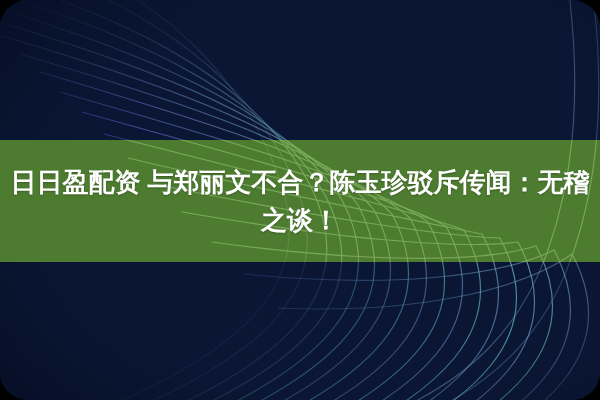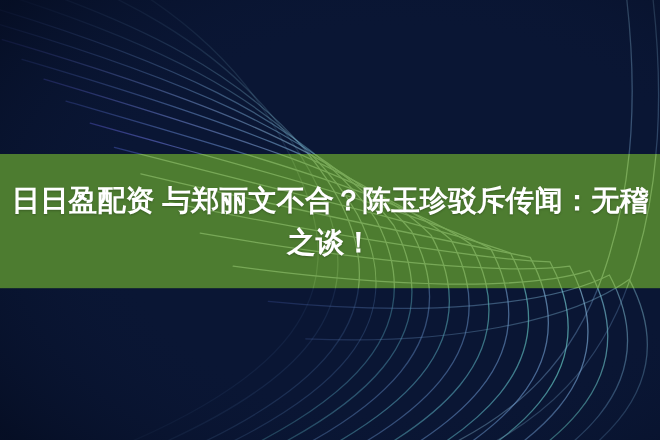--- a/index.html
+++ b/index.html
@@ -7,20 +7,21 @@
     padding: 0;
     background: #000;
   }
   #banner {
     position: relative;
     width: 600px;
     height: 400px;
     overflow: hidden;
     background: #0a1634;
     font-family: "Liberation Sans", "DejaVu Sans", sans-serif;
+    border-radius: 28px;
   }
   #bg-svg {
     position: absolute;
     left: 0; top: 0;
     width: 600px;
     height: 400px;
     display: block;
   }
   #green-band {
     position: absolute;

